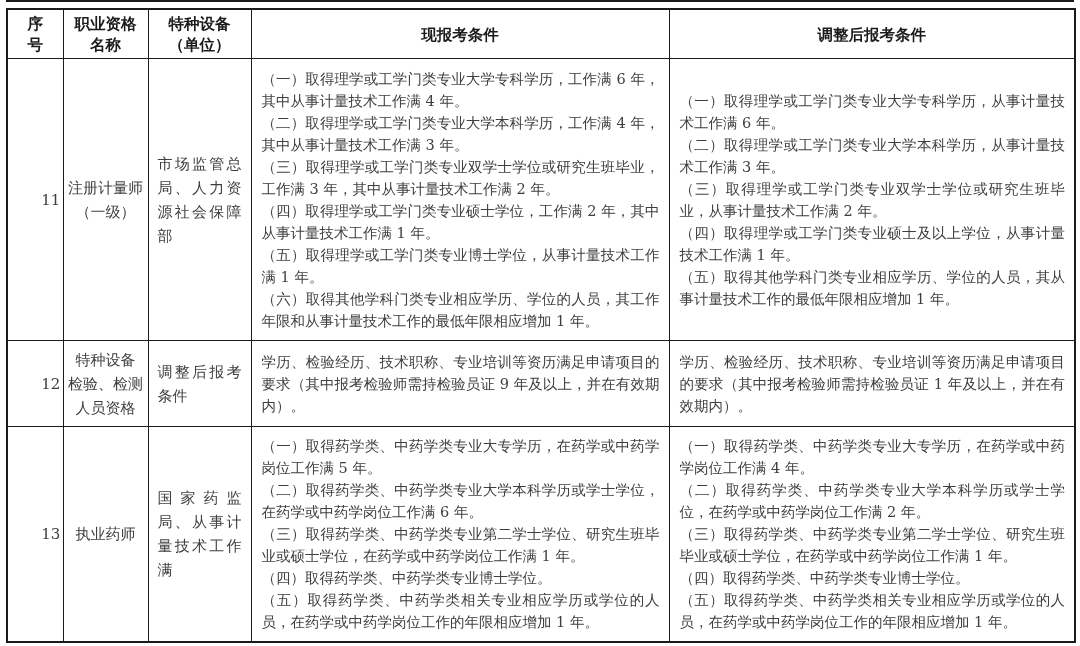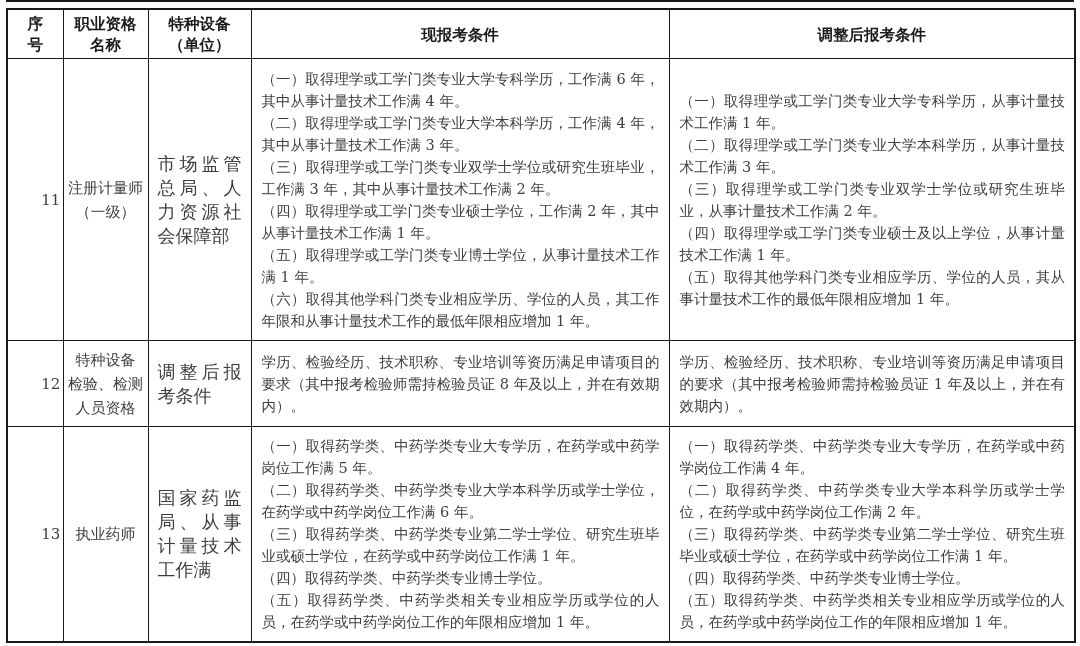--- a/index.html
+++ b/index.html
@@ -50,21 +50,21 @@
   td.c-name {
     text-align: center;
     font-size: 15px;
     line-height: 24px;
     white-space: pre-line;
     padding: 2px 3px;
   }
   td.c-dept {
     text-align: justify;
     text-justify: inter-character;
-    font-size: 18px;
+    font-size: 15px;
     line-height: 24px;
     padding: 2px 9px;
   }
   td.c-cond {
     padding: 4px 9px 4px 10px;
     font-size: 14.5px;
     line-height: 22px;
     text-align: justify;
     text-justify: inter-character;
   }
@@ -108,35 +108,35 @@
         <td class="c-dept">市场监管总局、人力资源社会保障部</td>
         <td class="c-cond">
           <p>（一）取得理学或工学门类专业大学专科学历，工作满 6 年，其中从事计量技术工作满 4 年。</p>
           <p>（二）取得理学或工学门类专业大学本科学历，工作满 4 年，其中从事计量技术工作满 3 年。</p>
           <p>（三）取得理学或工学门类专业双学士学位或研究生班毕业，工作满 3 年，其中从事计量技术工作满 2 年。</p>
           <p>（四）取得理学或工学门类专业硕士学位，工作满 2 年，其中从事计量技术工作满 1 年。</p>
           <p>（五）取得理学或工学门类专业博士学位，从事计量技术工作满 1 年。</p>
           <p>（六）取得其他学科门类专业相应学历、学位的人员，其工作年限和从事计量技术工作的最低年限相应增加 1 年。</p>
         </td>
         <td class="c-cond">
-          <p>（一）取得理学或工学门类专业大学专科学历，从事计量技术工作满 1 年。</p>
+          <p>（一）取得理学或工学门类专业大学专科学历，从事计量技术工作满 6 年。</p>
           <p>（二）取得理学或工学门类专业大学本科学历，从事计量技术工作满 3 年。</p>
           <p>（三）取得理学或工学门类专业双学士学位或研究生班毕业，从事计量技术工作满 2 年。</p>
           <p>（四）取得理学或工学门类专业硕士及以上学位，从事计量技术工作满 1 年。</p>
           <p>（五）取得其他学科门类专业相应学历、学位的人员，其从事计量技术工作的最低年限相应增加 1 年。</p>
         </td>
       </tr>
       <tr class="row-1">
         <td class="c-no">12</td>
         <td class="c-name">特种设备
 检验、检测
 人员资格</td>
         <td class="c-dept">调整后报考条件</td>
         <td class="c-cond">
-          <p>学历、检验经历、技术职称、专业培训等资历满足申请项目的要求（其中报考检验师需持检验员证 8 年及以上，并在有效期内）。</p>
+          <p>学历、检验经历、技术职称、专业培训等资历满足申请项目的要求（其中报考检验师需持检验员证 9 年及以上，并在有效期内）。</p>
         </td>
         <td class="c-cond">
           <p>学历、检验经历、技术职称、专业培训等资历满足申请项目的要求（其中报考检验师需持检验员证 1 年及以上，并在有效期内）。</p>
         </td>
       </tr>
       <tr class="row-2">
         <td class="c-no">13</td>
         <td class="c-name">执业药师</td>
         <td class="c-dept">国家药监局、从事计量技术工作满</td>
         <td class="c-cond">

